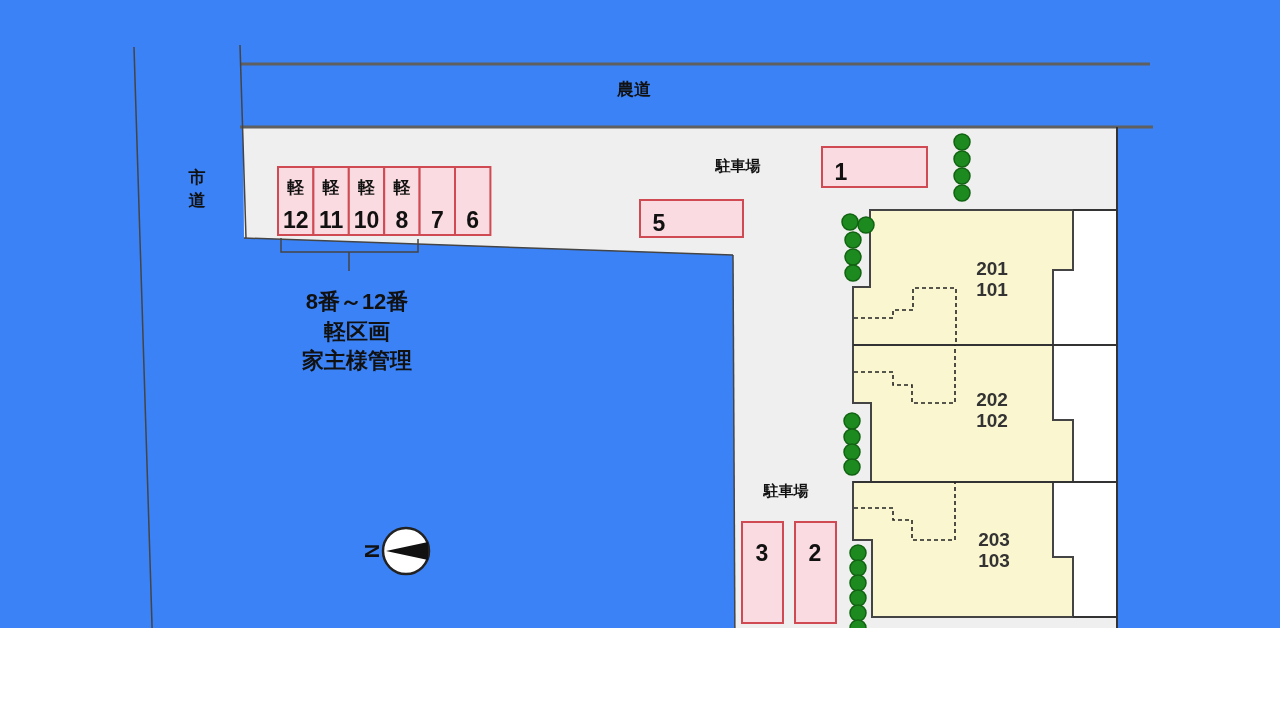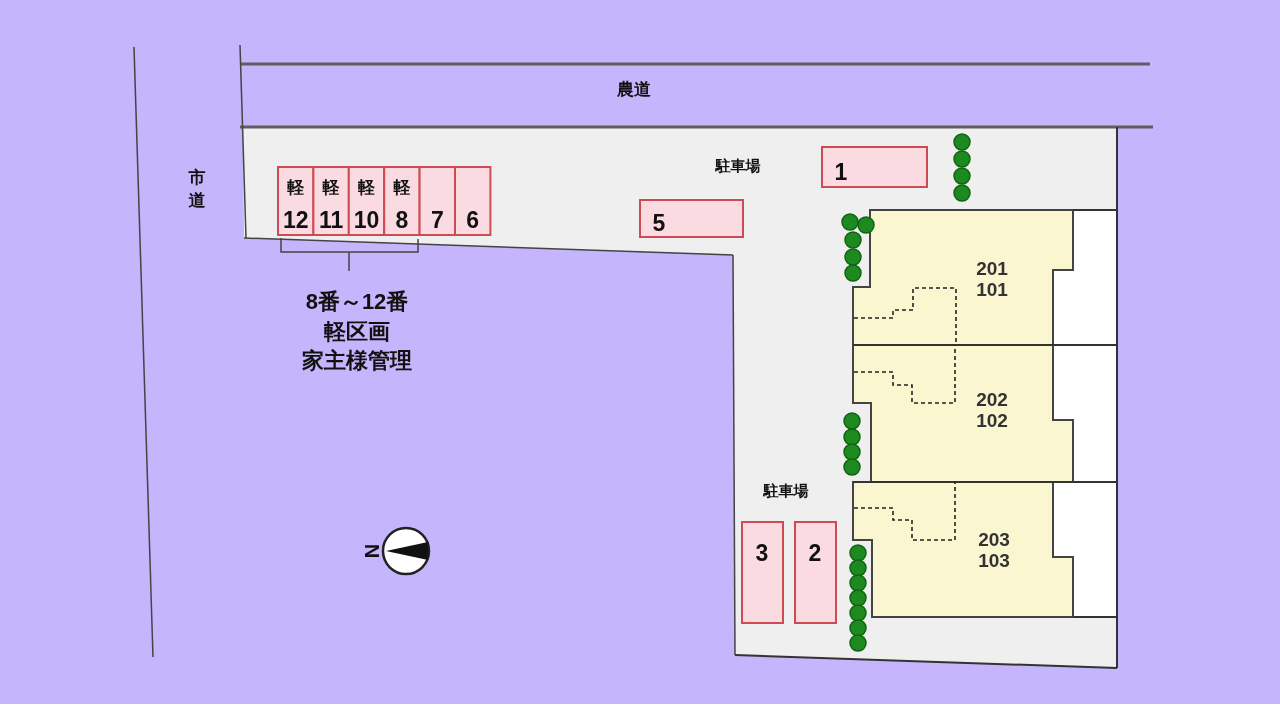--- a/index.html
+++ b/index.html
@@ -1,16 +1,16 @@
 <!DOCTYPE html>
 <html><head>
 <meta charset="utf-8">
 <style>
   html,body{margin:0;padding:0;background:#ffffff;}
-  .stage{position:relative;width:1280px;height:704px;background:#c4b5fd;overflow:hidden;
+  .stage{position:relative;width:1280px;height:628px;background:#3b82f6;overflow:hidden;
          font-family:"Liberation Sans",sans-serif;text-decoration:underline;}
   svg text{font-family:"Liberation Sans",sans-serif;fill:#111;}
   .gray-area{fill:#efefef;stroke:none;}
   .white-area{fill:#ffffff;stroke:none;}
   .building{fill:#faf6d0;stroke:#444;stroke-width:2;}
   .pline{stroke:#333;stroke-width:2;fill:none;}
   .thin{stroke:#444;stroke-width:1.5;fill:none;}
   .roadline{stroke:#5f5f5f;stroke-width:3;fill:none;}
   .space{fill:#fbdbe2;stroke:#cf4a52;stroke-width:2;}
   .dash{stroke:#222;stroke-width:1.6;fill:none;stroke-dasharray:4 3;}

